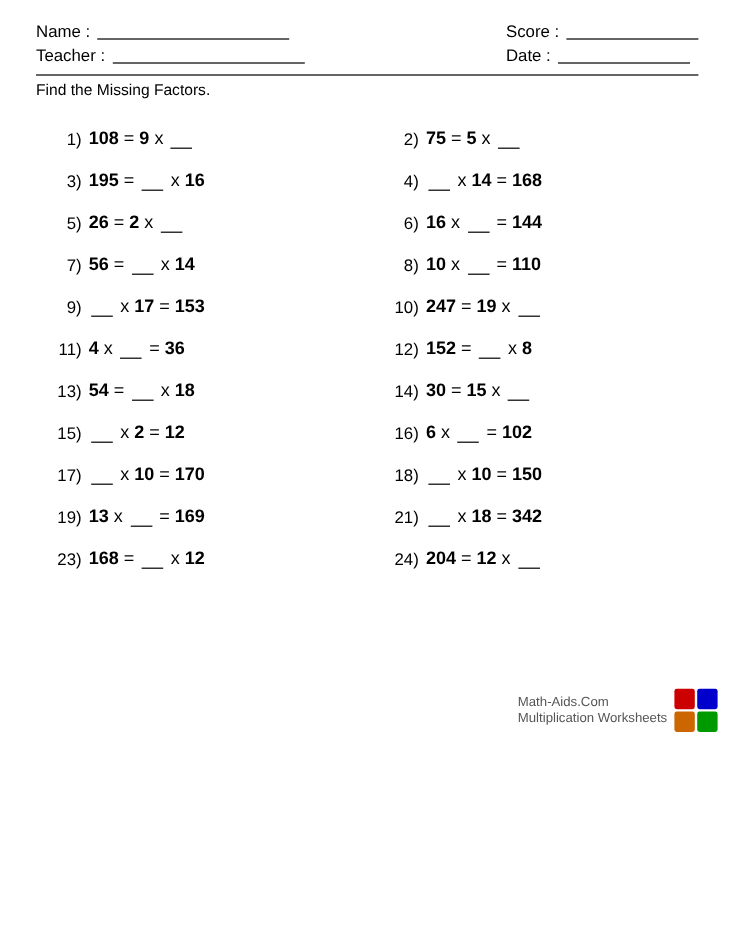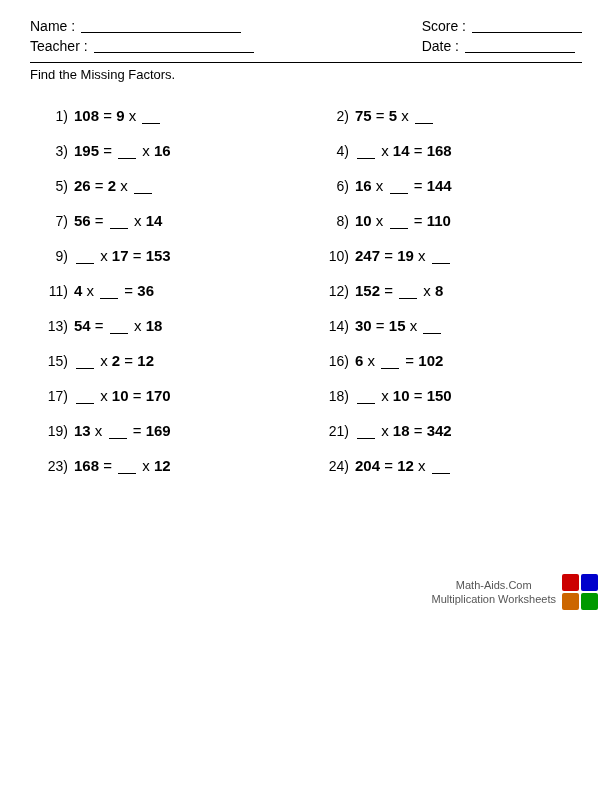--- a/index.html
+++ b/index.html
@@ -93,21 +93,21 @@
       position: absolute;
       bottom: 10px;
       right: 14px;
       display: flex;
       align-items: center;
       gap: 6px;
     }
     .watermark-text {
       font-size: 11px;
       color: #555;
-      text-align: center;
+      text-align: left;
       line-height: 1.3;
     }
     .watermark-icon {
       width: 36px;
       height: 36px;
       display: grid;
       grid-template-columns: 1fr 1fr;
       grid-template-rows: 1fr 1fr;
       gap: 2px;
     }

